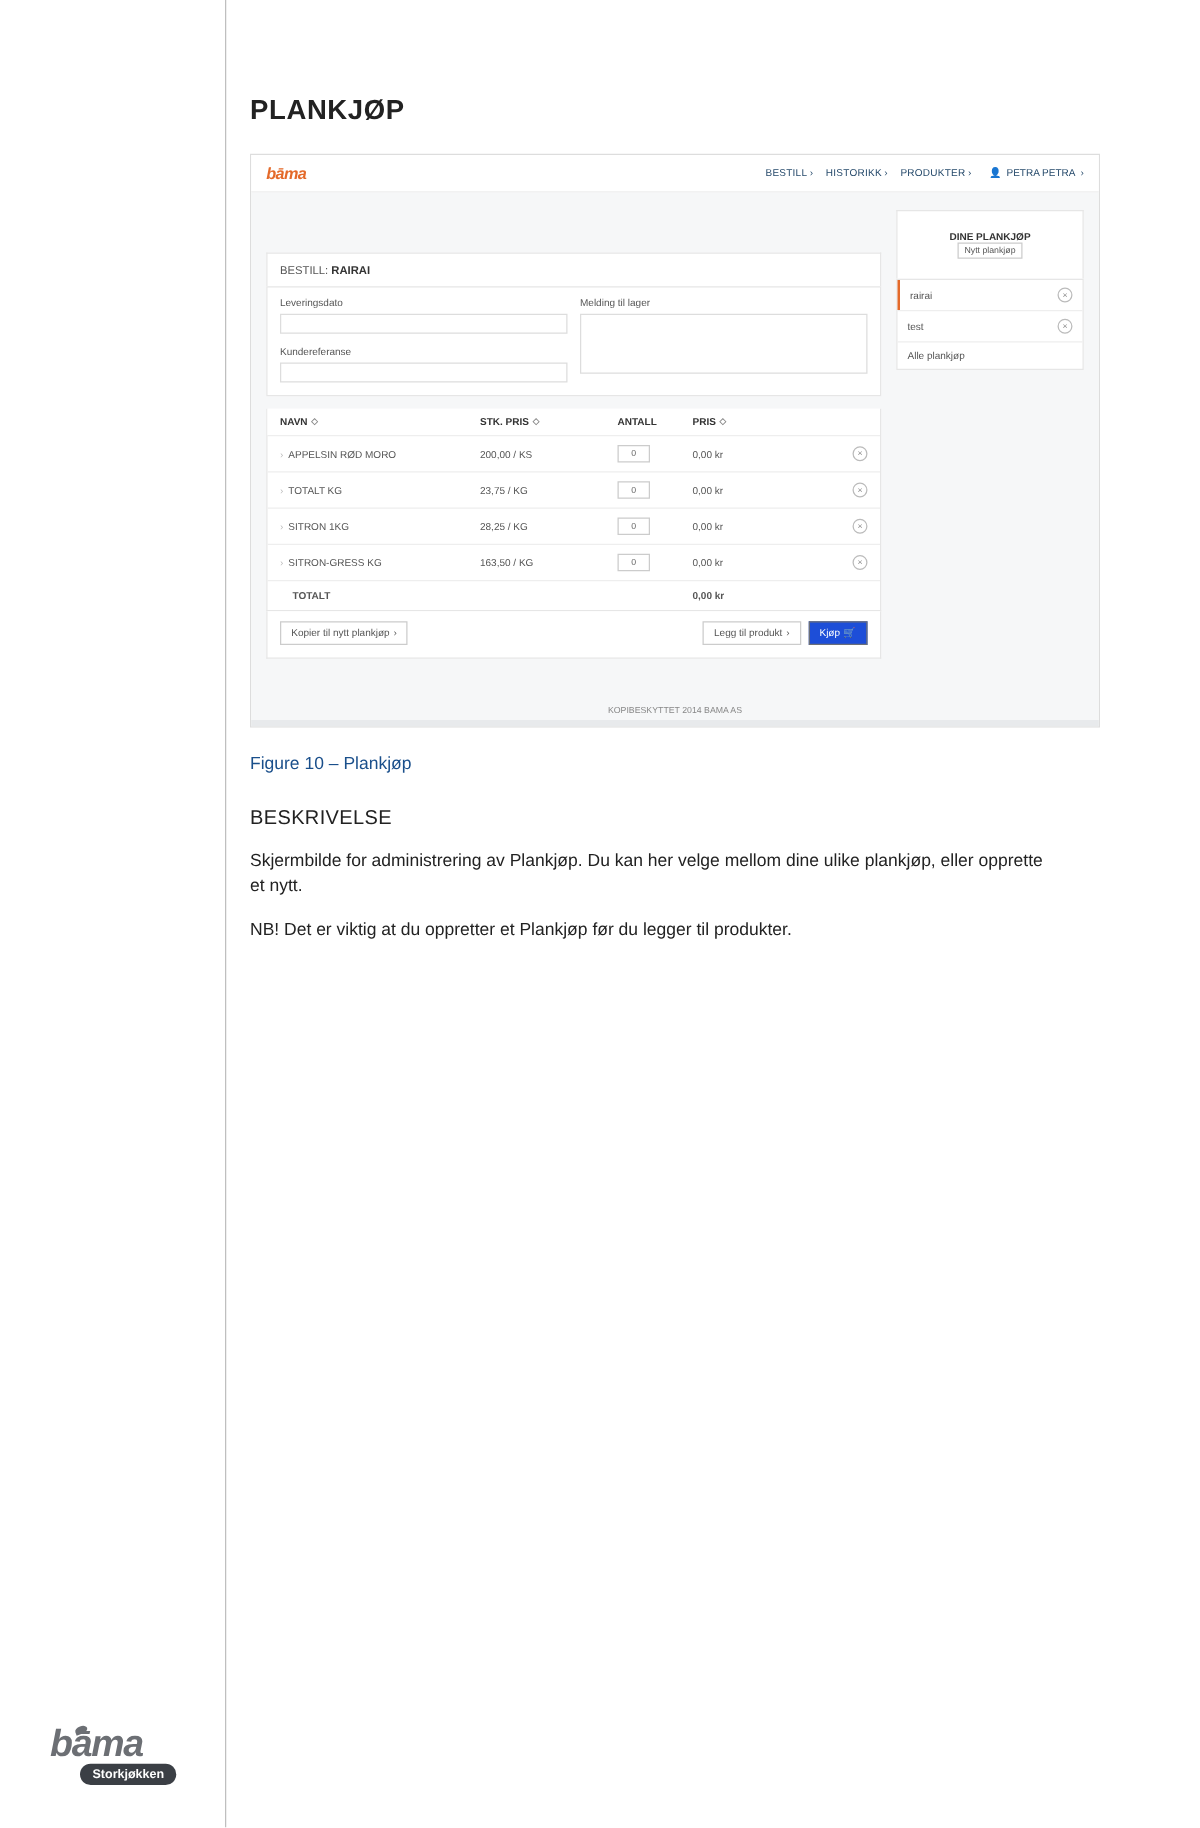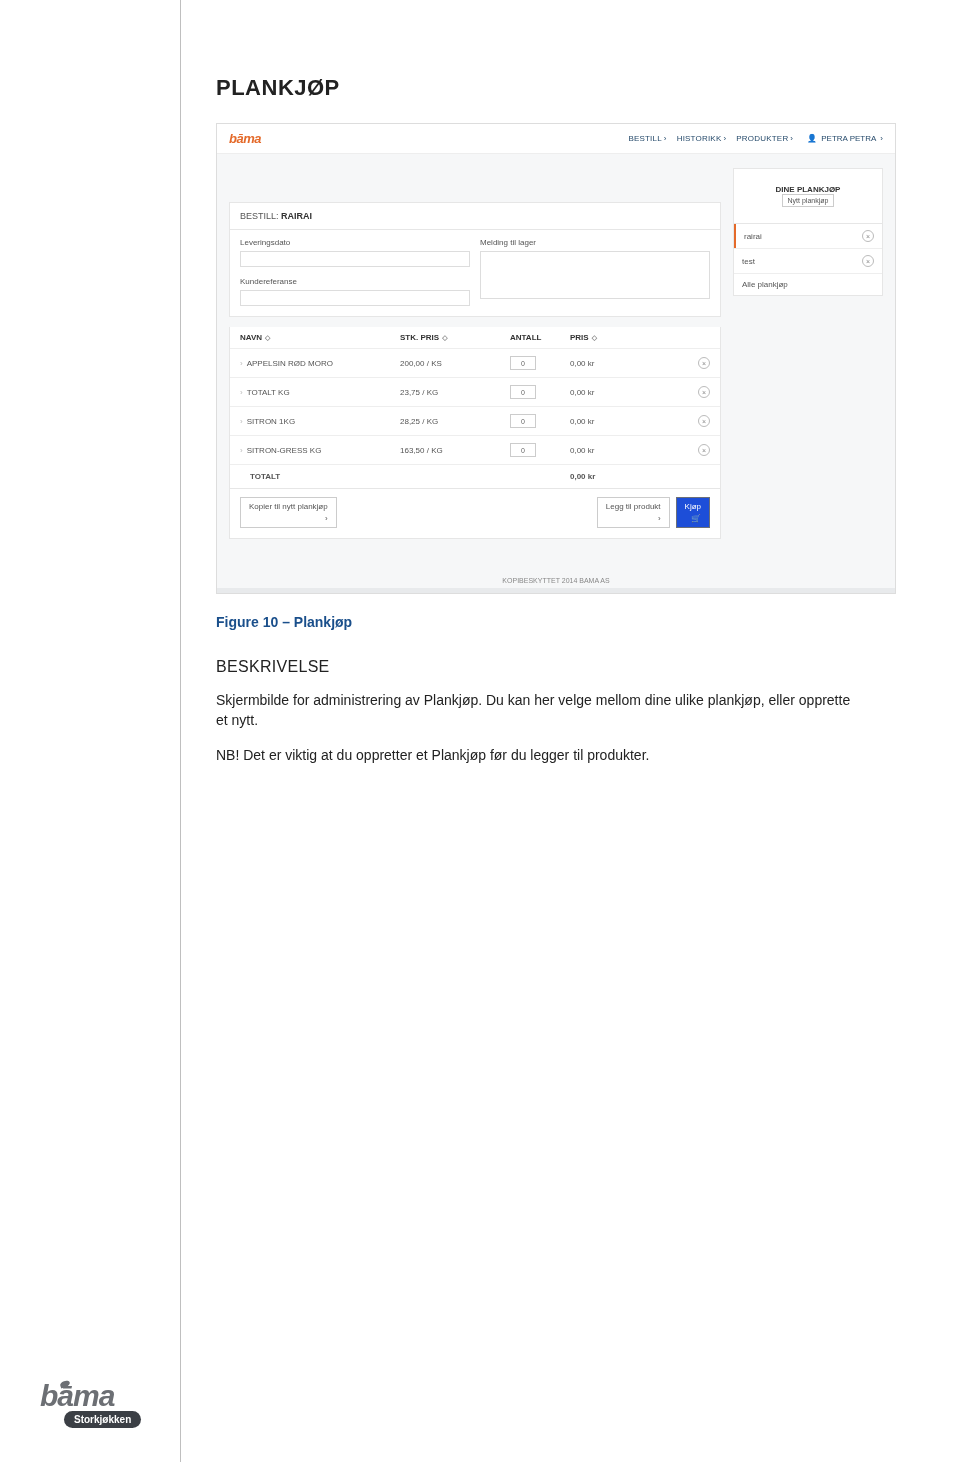--- a/index.html
+++ b/index.html
@@ -1,19 +1,19 @@
 <!DOCTYPE html>
 <html><head>
 <meta charset="utf-8">
 <style>
   * { box-sizing: border-box; margin: 0; padding: 0; }
   html, body { width: 960px; height: 1462px; background: #fff; font-family: Arial, Helvetica, sans-serif; color: #333; }
   .page { position: relative; width: 960px; height: 1462px; }
   .left-rule { position: absolute; left: 180px; top: 0; bottom: 0; width: 1px; background: #bfbfbf; }
-  .content { position: absolute; left: 216px; top: 75px; width: 700px; }
+  .content { position: absolute; left: 200px; top: 75px; width: 700px; }
   .h-title { font-size: 22px; letter-spacing: 0.5px; margin-bottom: 22px; color: #222; }
   .shot-wrap { width: 680px; border: 1px solid #ddd; }
   .shot { background: #f6f7f8; font-size: 9px; color: #555; }
   
   .topnav { background: #fff; height: 30px; display: flex; align-items: center; padding: 0 12px; border-bottom: 1px solid #eee; }
   .logo-bama { color: #e46a2a; font-weight: bold; font-style: italic; font-size: 13px; letter-spacing: -0.5px; }
   .nav-spacer { flex: 1; }
   .navlinks { display: flex; gap: 10px; }
   .navlink { font-size: 8px; color: #264a6b; letter-spacing: 0.2px; display: flex; align-items: center; gap: 2px; }
   .navlink .chev { color: #264a6b; font-size: 8px; }
@@ -26,54 +26,54 @@
   .card-title .strong { font-weight: bold; color: #333; }
   .card { background: #fff; border: 1px solid #e6e6e6; padding: 8px 10px 10px 10px; }
   .form-grid { display: flex; gap: 10px; }
   .fcol { flex: 1; display: flex; flex-direction: column; gap: 10px; }
   .ffield label { font-size: 8px; color: #555; display:block; margin-bottom:4px; }
   .inp { width: 100%; height: 16px; border: 1px solid #ddd; background: #fff; }
   .ta { width: 100%; height: 48px; border: 1px solid #ddd; background: #fff; resize: none; }
   
   .tbl { width: 100%; margin-top: 10px; background:#fff; border:1px solid #e6e6e6; border-top:none;}
   .thead { display: flex; align-items: center; padding: 6px 10px; background: #fff; }
-  .th { font-size: 8px; font-weight: bold; color: #333; display:flex; align-items:flex-end; gap:3px; }
+  .th { font-size: 8px; font-weight: bold; color: #333; display:flex; align-items:flex-start; gap:3px; }
   .sort { font-size: 7px; color: #888; }
   .th.col-name { width: 160px; }
   .th.col-unit { width: 100px; }
   .th.col-qty  { width: 60px; margin-left: 10px;}
   .th.col-price{ width: 60px; }
   .trow { display: flex; align-items: center; padding: 7px 10px; border-top: 1px solid #eee; }
   .tcell { font-size: 8px; color: #555; }
   .tcell.col-name { width: 160px; display:flex; align-items:center; gap:4px;}
   .tcell.col-unit { width: 100px; }
   .tcell.col-qty  { width: 60px; margin-left:10px;}
   .tcell.col-price{ width: 60px; }
   .tcell.col-del  { width: 30px; margin-left: auto; display:flex; justify-content:flex-end;}
   .chev-r { font-size: 8px; color: #bbb; }
   .qtybox { width: 26px; height: 14px; border:1px solid #ccc; display:flex; align-items:center; justify-content:center; font-size:7px; color:#666; background:#fff;}
   .circle-x { width: 12px; height: 12px; border:1px solid #bbb; border-radius:50%; display:flex; align-items:center; justify-content:center; font-size:7px; color:#888; background:#fff;}
   .trow.total { font-weight:bold; }
   .trow.total .tcell.col-name { padding-left: 10px; }
   .actions { display:flex; padding:8px 10px 10px 10px; gap:6px; background:#fff; border:1px solid #e6e6e6; border-top:none;}
-  .btn { font-size: 8px; padding: 4px 8px; border:1px solid #ccc; background:#fff; color:#555; cursor:pointer; display:inline-flex; align-items:flex-end; gap:3px;flex-direction:column;}
+  .btn { font-size: 8px; padding: 4px 8px; border:1px solid #ccc; background:#fff; color:#555; cursor:pointer; display:inline-flex; align-items:flex-start; gap:3px;}
   .btn.primary { background:#1d4ed8; color:#fff; border-color:#6b6f78; }
   .actions .spacer { flex:1; }
   
   .side-title { background:#fff; border:1px solid #e6e6e6; border-bottom:none; padding:16px 8px; display:flex; align-items:center; justify-content:space-between;flex-direction:column;}
   .side-title .lbl { font-size:8px; font-weight:bold; color:#333;}
   .side-title .mini-btn { font-size:7px; border:1px solid #ccc; padding:2px 5px; background:#fff; color:#555;}
   .side-list { background:#fff; border:1px solid #e6e6e6;}
   .side-item { display:flex; align-items:center; justify-content:space-between; padding:6px 8px; font-size:8px; color:#555; border-top:1px solid #eee;}
   .side-item:first-child{border-top:none;}
   .side-item.active { border-left:2px solid #e46a2a; }
   .copyright { text-align:center; font-size:7px; color:#888; padding:8px 0 4px 0; background:#f6f7f8;}
   .bottom-bar { height:5px; background:#e8eaec;}
   
-  .caption { color:#1a4f8b; font-size:14px; font-weight:bold; margin: 20px 0 28px 0;}
+  .caption { color:#1a4f8b; font-size:14px; font-weight:normal; margin: 20px 0 28px 0;}
   .sub { font-size:16px; color:#222; margin-bottom:14px; letter-spacing:0.3px;}
   .para { font-size:14px; color:#222; line-height:1.45; margin-bottom:14px; max-width:640px;}
   
   .footer-logo { position:absolute; left:40px; bottom:34px; width:120px; }
   .footer-logo .bama-txt { font-style:italic; font-weight:bold; font-size:30px; color:#6c6f74; letter-spacing:-1px; position:relative; display:block;}
   .footer-logo .leaf { position:absolute; top:2px; left:20px; width:10px; height:6px; background:#6c6f74; border-radius:50% 50% 50% 0; transform:rotate(-20deg);}
   .footer-logo .stork { display:block; background:#3b3f45; color:#fff; font-weight:bold; font-size:10px; padding:3px 10px; border-radius:12px; width:max-content; margin-top:-2px; margin-left:24px;}
 </style>
 </head>
 <body>

